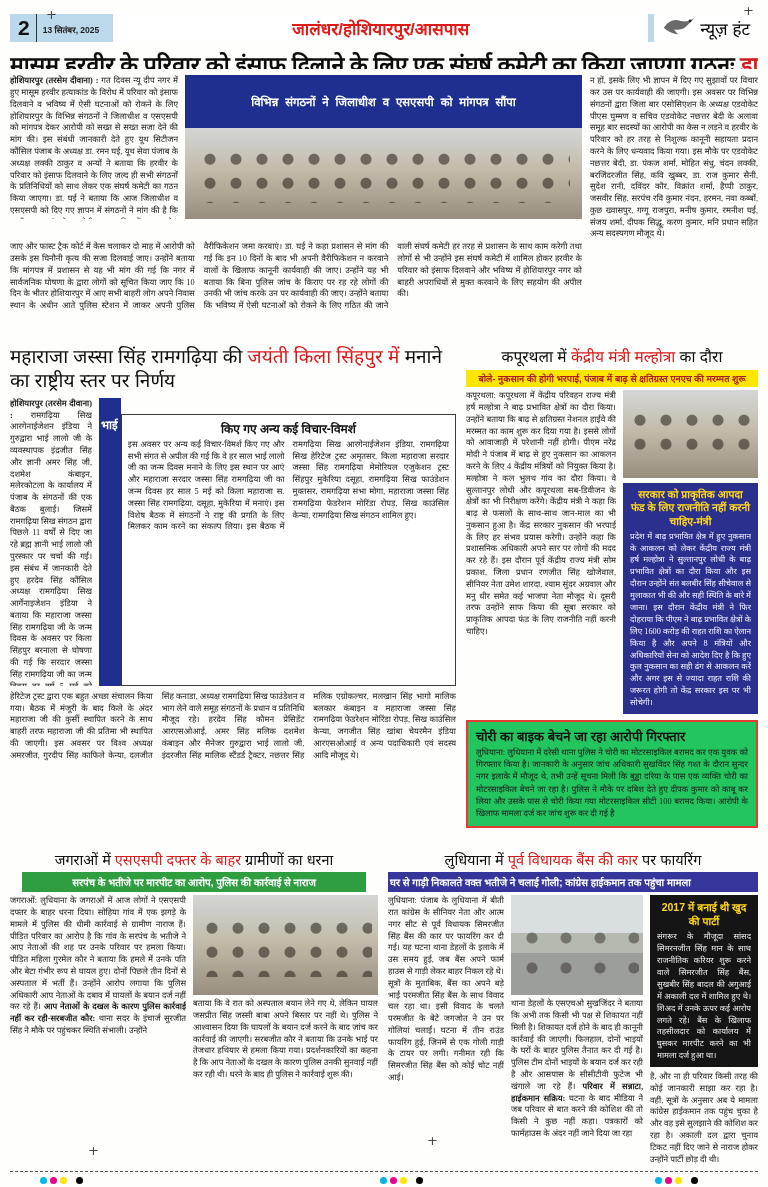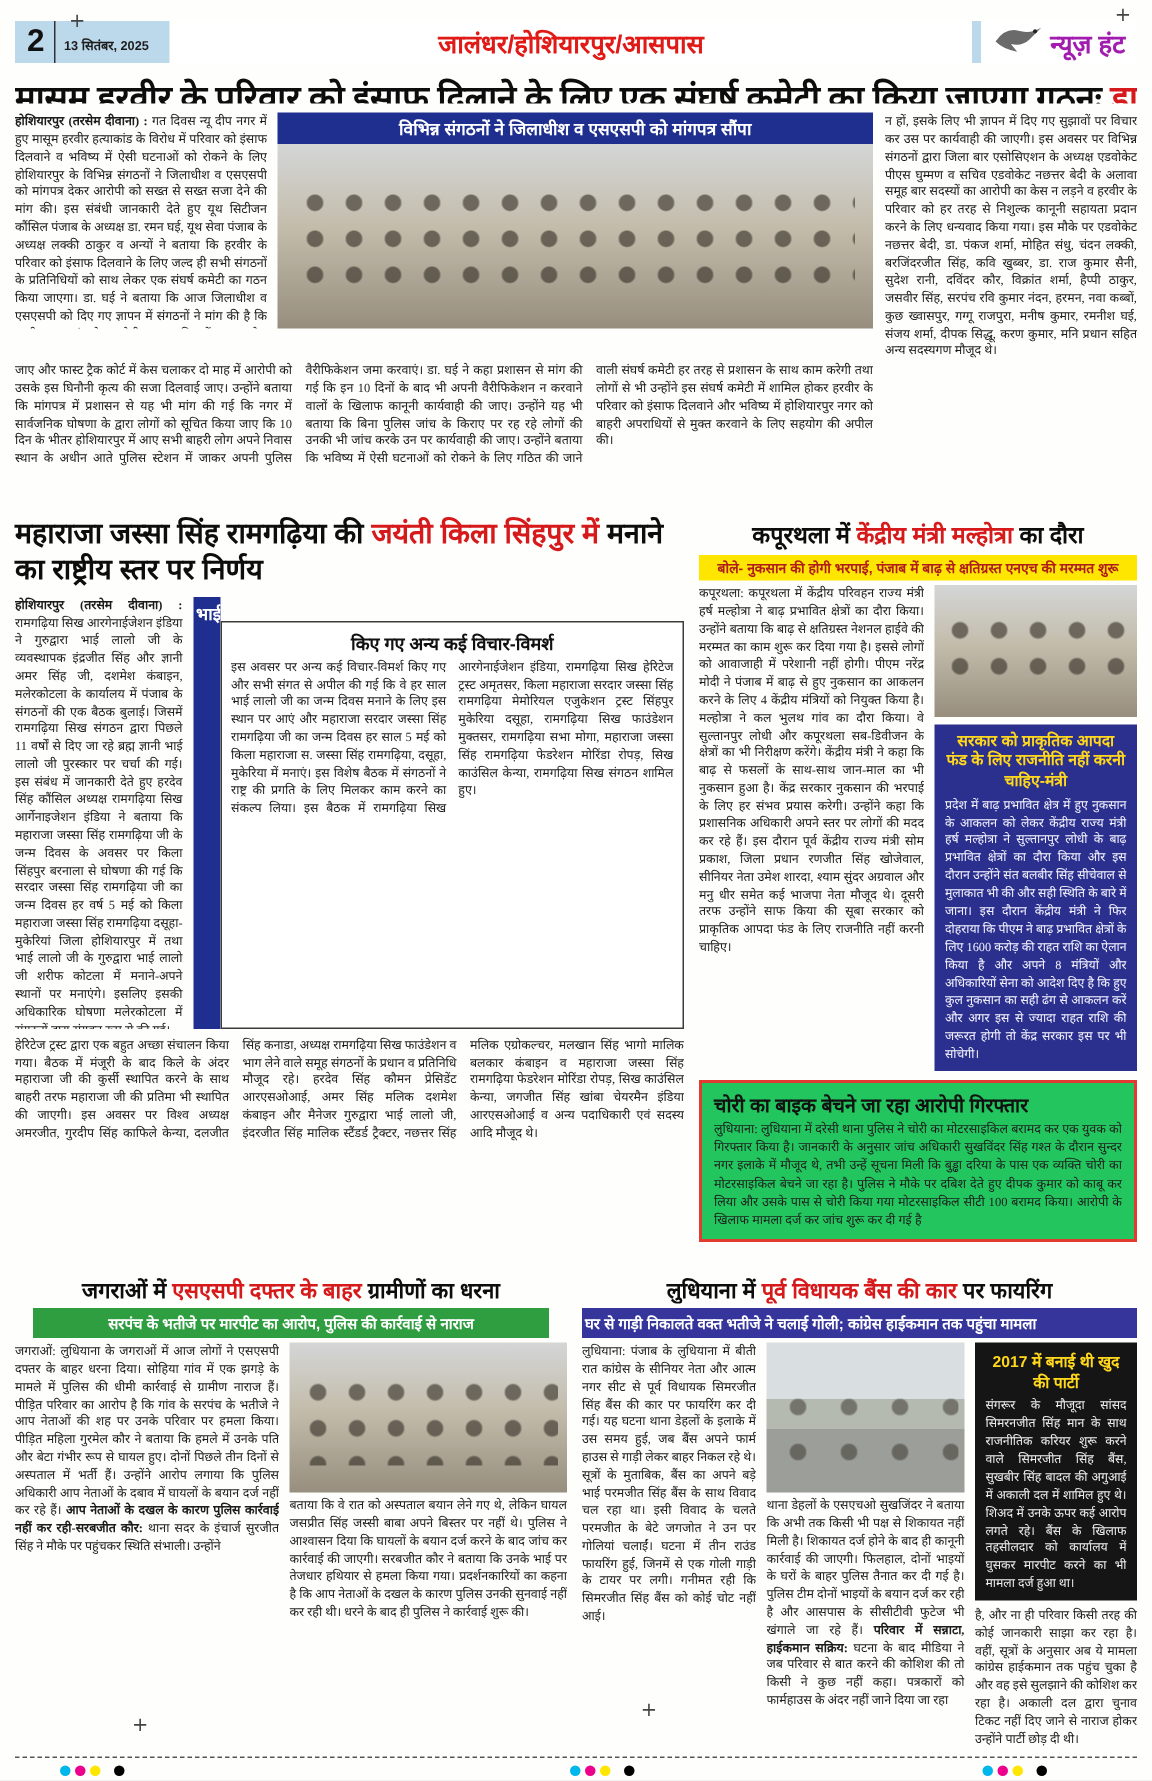--- a/index.html
+++ b/index.html
@@ -10,33 +10,33 @@
   
   .masthead-bar{display:flex;align-items:stretch;height:28px;background:#bcd9ec;margin-top:8px}
   .pageno{font-family:"Liberation Sans",sans-serif;font-weight:bold;font-size:21px;line-height:28px;
           padding:0 6px 0 8px;color:#111}
   .date-cell{border-left:1.5px solid #333;padding:2px 8px 0 6px;font-weight:bold;font-size:8.5px;
              font-family:"Liberation Sans",sans-serif;display:flex;align-items:center}
   .mast-center{flex:1;display:flex;align-items:center;justify-content:center;background:#fff;
                margin:0 6px;align-self:stretch}
   .mast-center span{font-family:"Liberation Sans",sans-serif;font-weight:bold;font-size:17px;color:#e01a16}
   .brand-cell{display:flex;align-items:center;gap:4px;background:#fff;padding:0 8px}
-  .brand-text{font-family:"Liberation Sans",sans-serif;font-weight:bold;font-size:17px;color:#a21caf}
+  .brand-text{font-family:"Liberation Sans",sans-serif;font-weight:normal;font-size:17px;color:#000000}
   
   .main-headline{font-family:Liberation Serif, serif;font-weight:bold;font-size:23px;
                  text-align:right;white-space:nowrap;overflow:hidden;margin:6px 0 4px 0;color:#0d0d0d}
   .red{color:#d6191b}
-  h2,h3,h4{margin:0;font-family:"Liberation Sans",sans-serif;font-weight:bold;color:#0d0d0d}
+  h2,h3,h4{margin:0;font-family:"Liberation Sans",sans-serif;font-weight:normal;color:#0d0d0d}
   
   .col{font-size:8.3px;line-height:1.42;text-align:justify;overflow:hidden}
   .byline{font-weight:bold}
   .bold-inline{font-weight:bold}
   
-  .capbar{background:#1f2f8f;color:#fff;font-family:Liberation Sans, sans-serif;font-weight:bold;
-          font-size:11.5px;text-align:center;padding:3px 2px;white-space:nowrap;overflow:hidden}
+  .capbar{background:#1f2f8f;color:#fff;font-family:Liberation Mono, monospace;font-weight:bold;
+          font-size:11.5px;text-align:center;padding:19px 2px;white-space:nowrap;overflow:hidden}
   .yellowbar{background:#ffe600;color:#b01c1c;font-family:"Liberation Sans",sans-serif;font-weight:bold;
              font-size:9.3px;text-align:center;padding:2px 2px;margin:3px 0;white-space:nowrap;overflow:hidden}
   .greenbar{background:#2f9e41;color:#fff;font-family:"Liberation Sans",sans-serif;font-weight:bold;
             font-size:10px;text-align:center;padding:3px 2px;margin:3px 12px;white-space:nowrap;overflow:hidden}
   .bluebar{background:#35359b;color:#fff;font-family:"Liberation Sans",sans-serif;font-weight:bold;
            font-size:10px;text-align:left;padding:3px 2px;margin:3px 0;white-space:nowrap;overflow:hidden}
   
   .photo{position:relative;background:linear-gradient(180deg,#d4d6d6 0%,#c3bcab 45%,#978e7e 100%);overflow:hidden}
   .photo::after{content:"";position:absolute;left:3%;right:3%;top:26%;height:56%;
       background-image:radial-gradient(circle at 50% 30%,rgba(48,42,34,.75) 5px,rgba(48,42,34,0) 6px);

